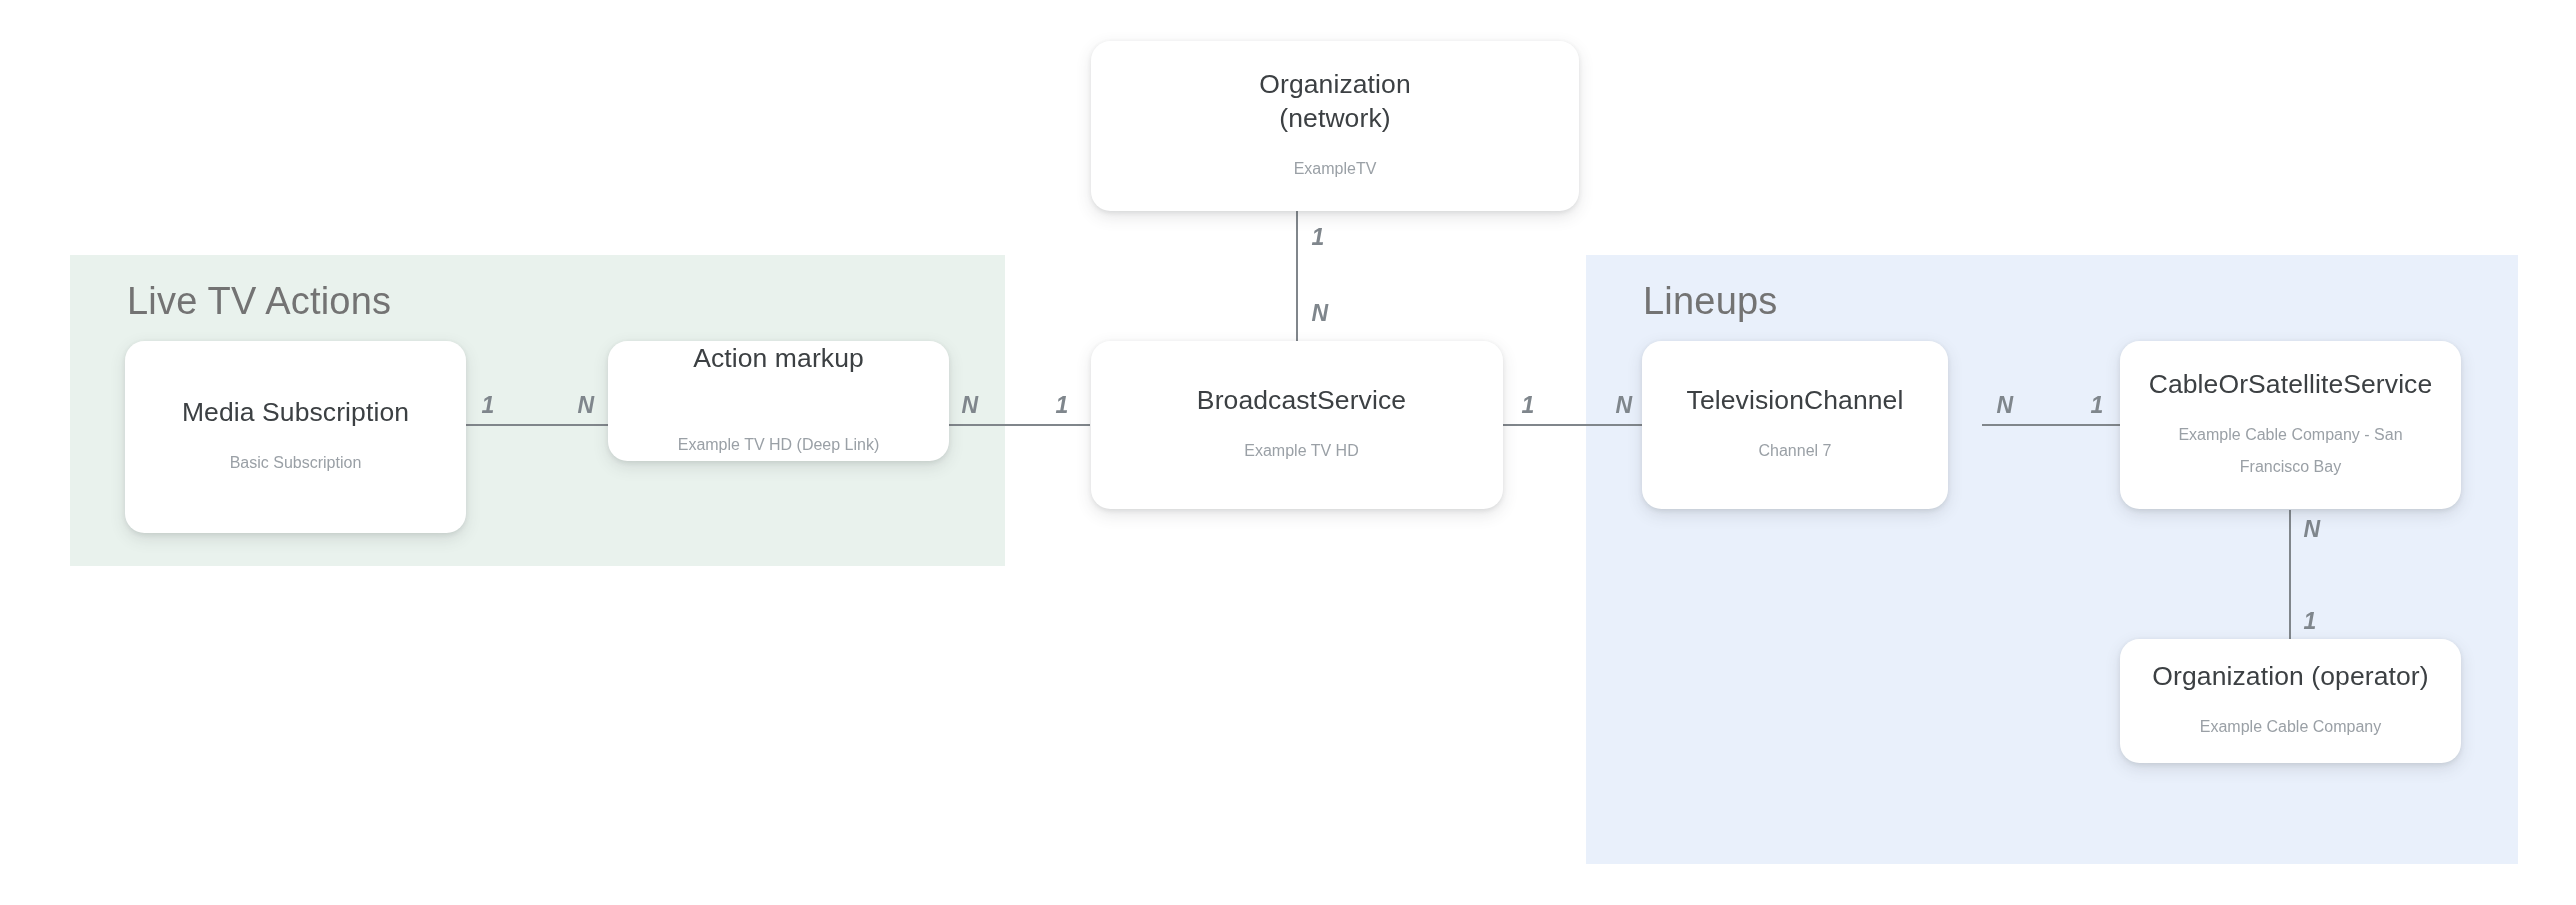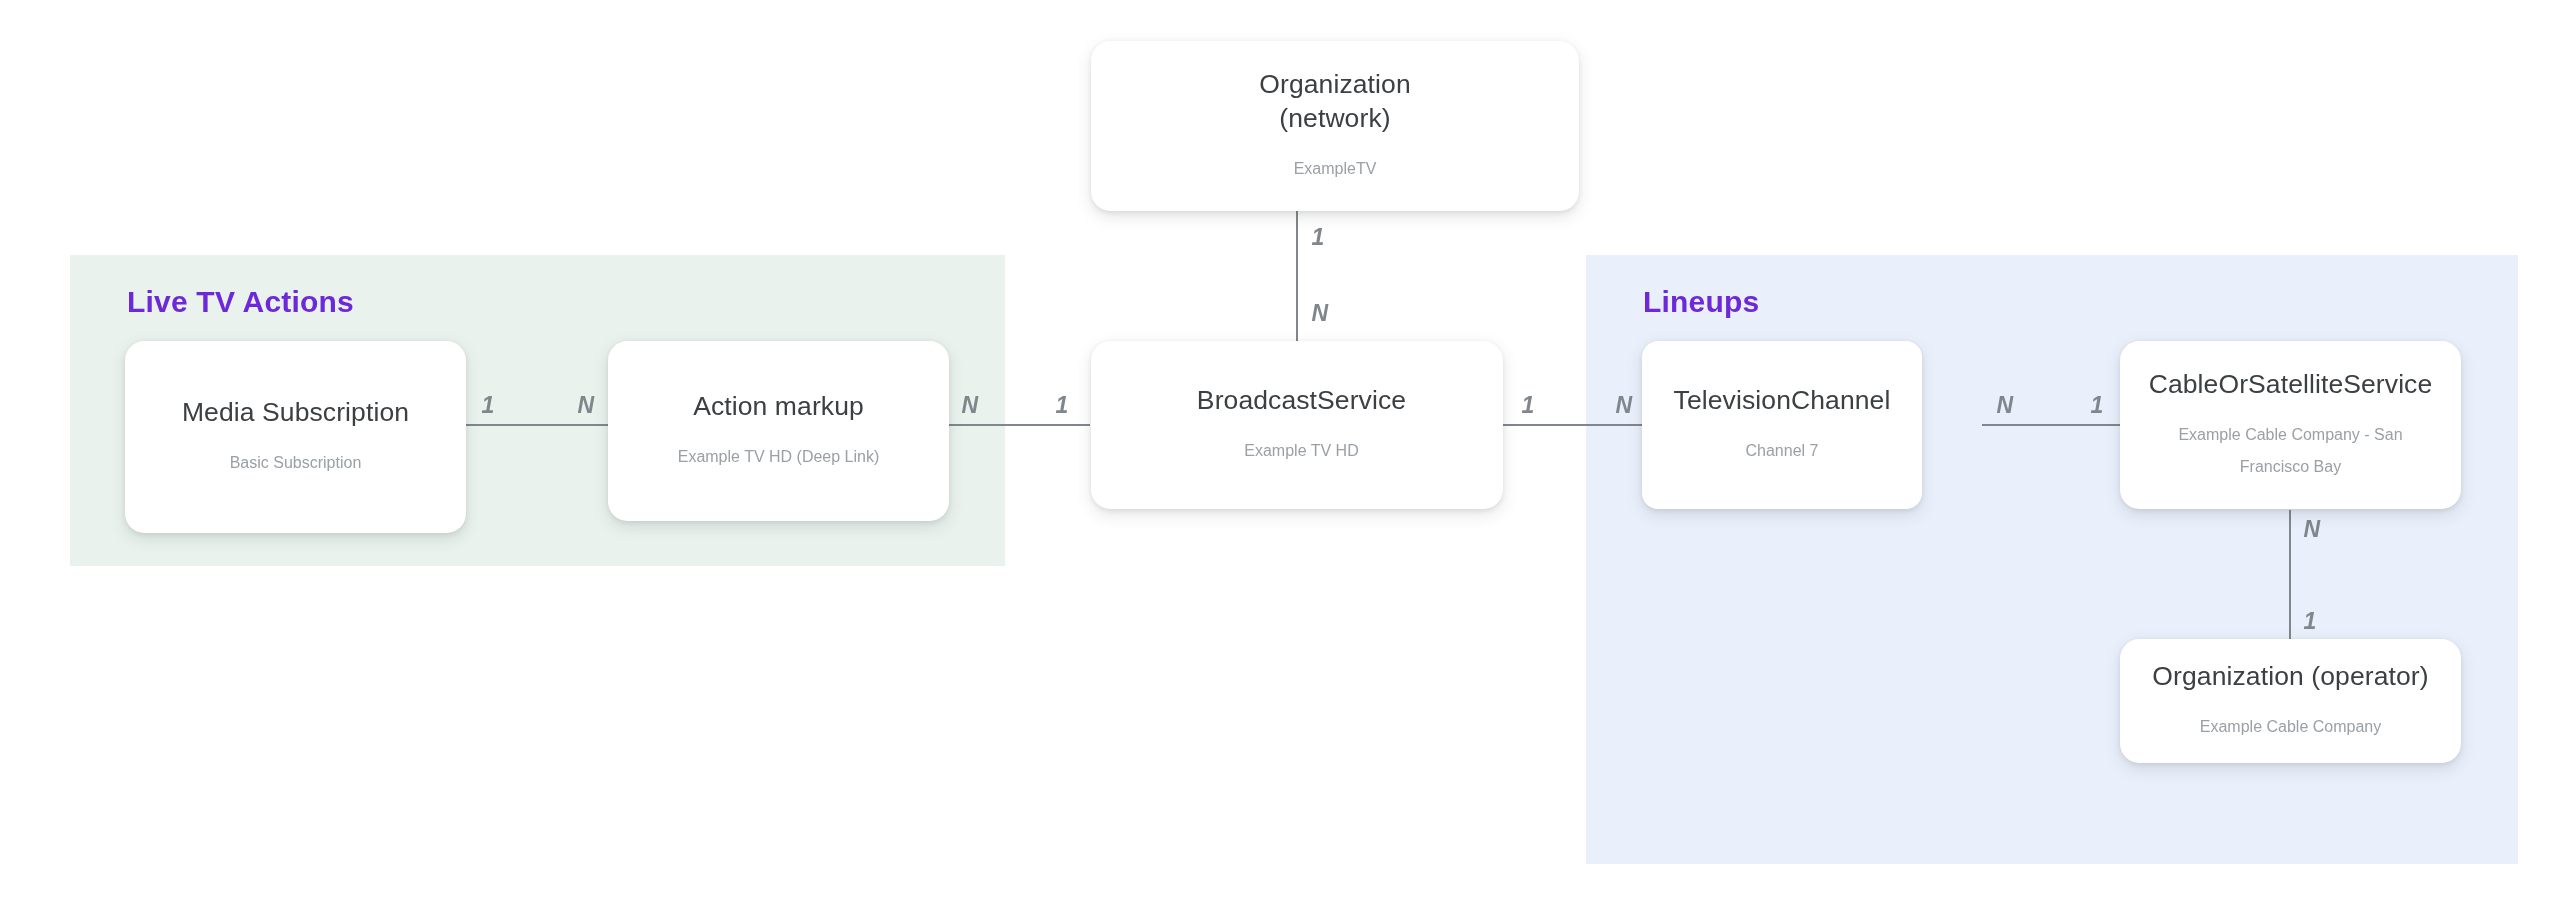--- a/index.html
+++ b/index.html
@@ -17,24 +17,24 @@
   }
   .panel {
     position: absolute;
   }
   .panel-green { background: #e9f2ed; }
   .panel-blue  { background: #e9f0fb; }
   .panel-heading {
     position: absolute;
     left: 57px;
     top: 26.5px;
-    font-size: 30px;
+    font-size: 38px;
     line-height: 39px;
-    font-weight: 700;
-    color: #6d28d9;
+    font-weight: 400;
+    color: #737373;
     letter-spacing: 0.2px;
   }
   .node {
     position: absolute;
     background: #ffffff;
     border-radius: 19.5px;
     box-shadow: 0 1.8px 4.4px rgba(60,64,67,0.10), 0 5.3px 16px rgba(60,64,67,0.13);
     display: flex;
     flex-direction: column;
     align-items: center;
@@ -121,31 +121,31 @@
     <div class="node-title">Organization
 (network)</div>
     <div class="node-subtitle">ExampleTV</div>
   </div>
 
   <div class="node" style="left:125px; top:341px; width:341px; height:192px;">
     <div class="node-title">Media Subscription</div>
     <div class="node-subtitle">Basic Subscription</div>
   </div>
 
-  <div class="node" style="left:608px; top:341px; width:341px; height:180px;">
+  <div class="node" style="left:608px; top:341px; width:341px; height:120px;justify-content:space-between;">
     <div class="node-title">Action markup</div>
     <div class="node-subtitle">Example TV HD (Deep Link)</div>
   </div>
 
   <div class="node" style="left:1091px; top:341px; width:412px; height:168px;padding-left:23px;">
     <div class="node-title">BroadcastService</div>
     <div class="node-subtitle">Example TV HD</div>
   </div>
 
-  <div class="node" style="left:1642px; top:341px; width:280px; height:168px;border-radius:16px;">
+  <div class="node" style="left:1642px; top:341px; width:306px; height:168px;">
     <div class="node-title">TelevisionChannel</div>
     <div class="node-subtitle">Channel 7</div>
   </div>
 
   <div class="node node-narrow-sub" style="left:2120px; top:341px; width:341px; height:168px;">
     <div class="node-title">CableOrSatelliteService</div>
     <div class="node-subtitle">Example Cable Company - San Francisco Bay</div>
   </div>
 
   <div class="node" style="left:2120px; top:639px; width:341px; height:124px;">

